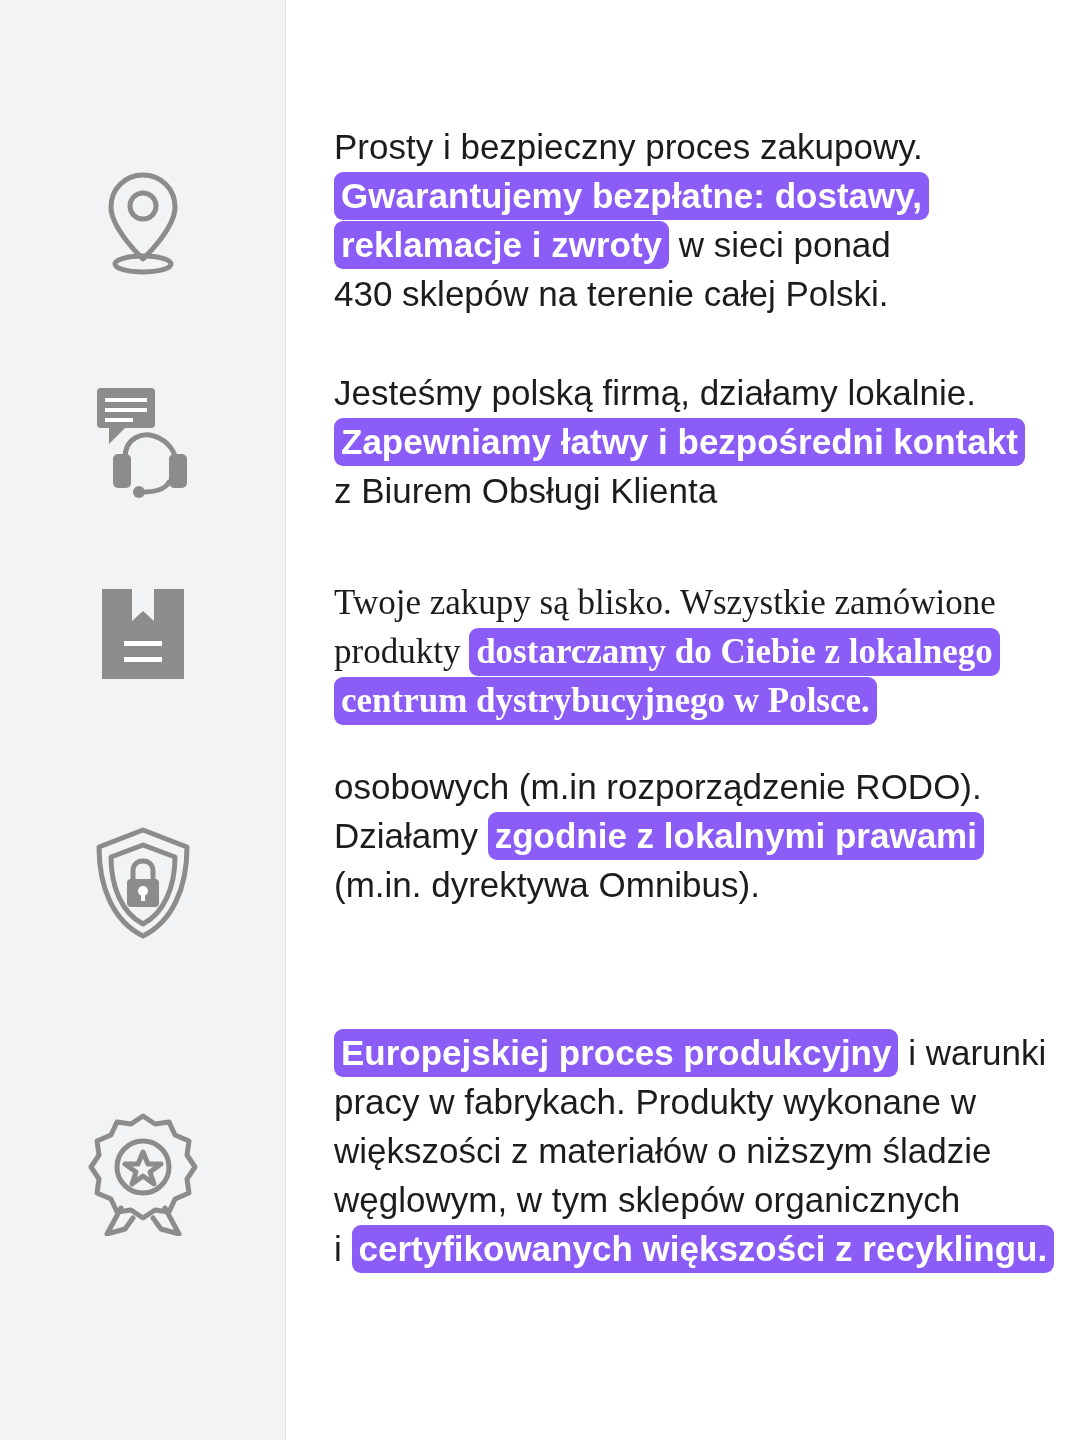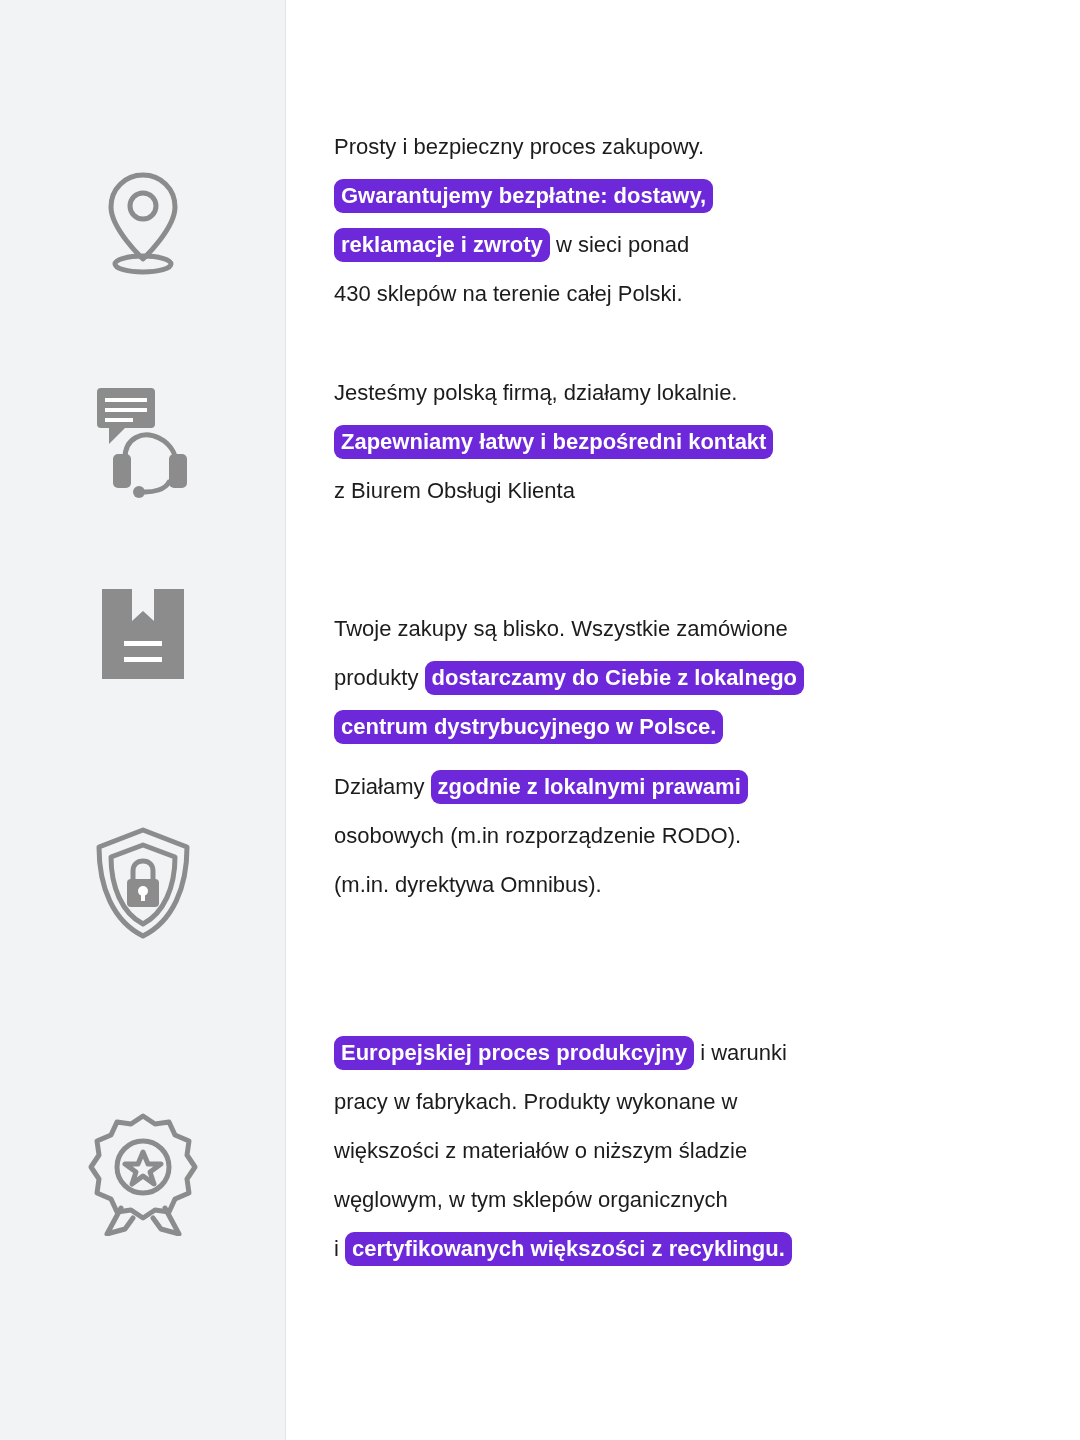--- a/index.html
+++ b/index.html
@@ -42,40 +42,40 @@
   }
   .icon-slot svg {
     display: block;
   }
   .block {
     position: absolute;
     left: 48px;
     width: 680px;
   }
   .line {
-    font-size: 22px;
+    font-size: 35px;
     line-height: 49px;
     color: #1c1c1c;
     white-space: nowrap;
     font-weight: 400;
   }
   .hl {
-    background: #6d28d9;
+    background: #8b5cf6;
     color: #ffffff;
     font-weight: bold;
     padding: 4px 7px 5px 7px;
     border-radius: 9px;
     box-decoration-break: clone;
     text-align: right;
     -webkit-box-decoration-break: clone;
   }
   
   #block-1 { top: 122px; }
   #block-2 { top: 368px; }
-  #block-3 { top: 604px; }
+  #block-3 { top: 578px; font-family: Liberation Serif, serif; }
   #block-4 { top: 762px; }
   #block-5 { top: 1028px; }
 
   #icon-1 { top: 168px; height: 110px; }
   #icon-2 { top: 382px; height: 115px; }
   #icon-3 { top: 578px; height: 110px; }
   #icon-4 { top: 825px; height: 115px; }
   #icon-5 { top: 1110px; height: 125px; }
 
   .ico { fill: none; stroke: #8c8c8c; stroke-width: 5; stroke-linecap: round; stroke-linejoin: round; }
@@ -153,22 +153,22 @@
         <div class="line"><span>Jesteśmy polską firmą, działamy lokalnie.</span></div>
         <div class="line"><span class="hl">Zapewniamy łatwy i bezpośredni kontakt</span></div>
         <div class="line"><span>z Biurem Obsługi Klienta</span></div>
       </div>
     <div class="block" id="block-3">
         <div class="line"><span>Twoje zakupy są blisko. Wszystkie zamówione</span></div>
         <div class="line"><span>produkty </span><span class="hl">dostarczamy do Ciebie z lokalnego</span></div>
         <div class="line"><span class="hl">centrum dystrybucyjnego w Polsce.</span></div>
       </div>
     <div class="block" id="block-4">
+        <div class="line"><span>osobowych (m.in rozporządzenie RODO).</span></div>
         <div class="line"><span>Działamy </span><span class="hl">zgodnie z lokalnymi prawami</span></div>
-        <div class="line"><span>osobowych (m.in rozporządzenie RODO).</span></div>
         <div class="line"><span>(m.in. dyrektywa Omnibus).</span></div>
       </div>
     <div class="block" id="block-5">
         <div class="line"><span class="hl">Europejskiej proces produkcyjny</span><span> i warunki</span></div>
         <div class="line"><span>pracy w fabrykach. Produkty wykonane w</span></div>
         <div class="line"><span>większości z materiałów o niższym śladzie</span></div>
         <div class="line"><span>węglowym, w tym sklepów organicznych</span></div>
         <div class="line"><span>i </span><span class="hl">certyfikowanych większości z recyklingu.</span></div>
       </div>
   </div>

